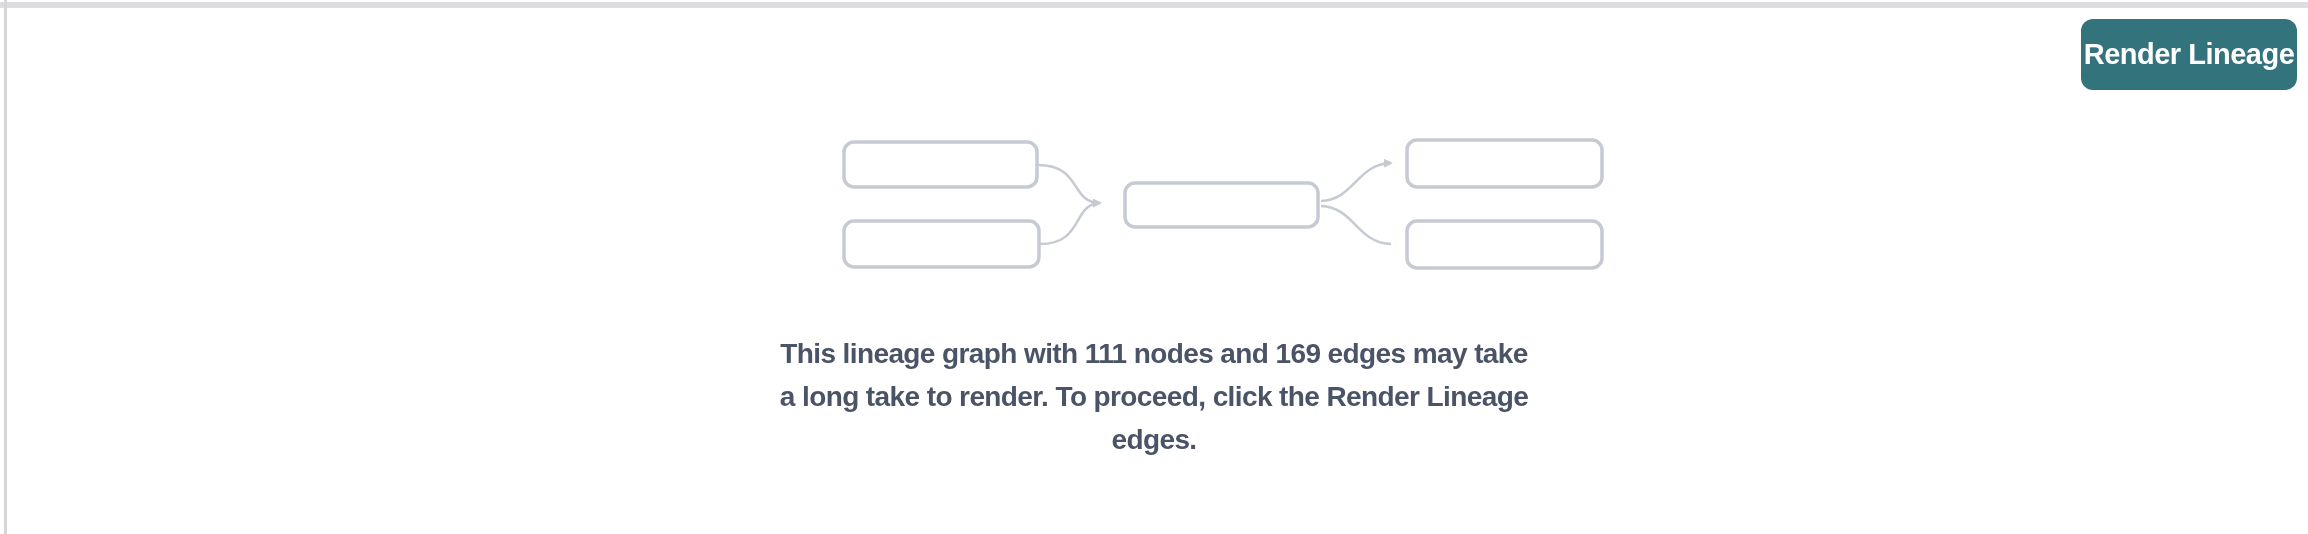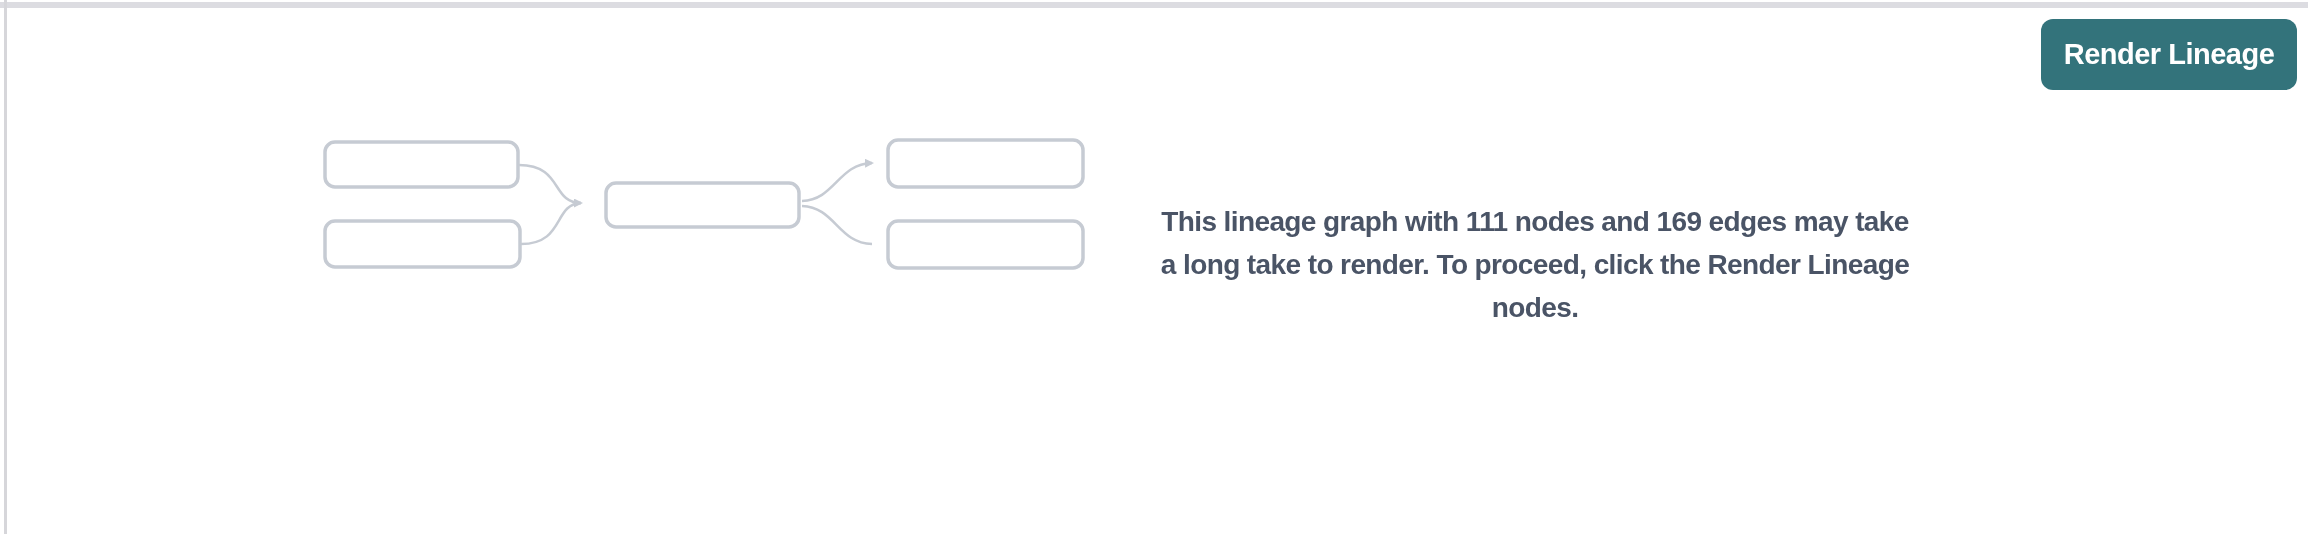--- a/index.html
+++ b/index.html
@@ -21,33 +21,33 @@
   .top-border{
     position:absolute;top:2px;left:0;width:2308px;height:6px;
     background:var(--border-gray);
   }
   .left-border{
     position:absolute;top:0;left:4px;width:3px;height:534px;
     background:var(--left-line);
   }
   .render-btn{
     position:absolute;top:19px;right:11px;
-    width:256px;height:71px;
+    width:216px;height:71px;
     background:var(--accent);
     color:var(--btn-text);
     border:none;border-radius:12px;
     font-family:"Liberation Sans","DejaVu Sans",sans-serif;
     font-weight:bold;font-size:29px;letter-spacing:-0.5px;
     cursor:pointer;
     display:flex;align-items:center;justify-content:center;
   }
   .center-content{
     position:absolute;top:138px;left:50%;
     transform:translateX(-50%);
-    display:flex;flex-direction:row;align-items:flex-start;
+    display:flex;flex-direction:column;align-items:flex-end;
   }
   .placeholder-graph{display:block;}
   .message{
     margin-top:62px;
     width:900px;
     text-align:center;
     color:var(--msg-color);
     font-weight:bold;
     font-size:28px;
     line-height:43px;
@@ -79,16 +79,16 @@
     <rect x="2" y="4" width="193" height="45" rx="10" stroke="#c6cbd3" stroke-width="3.5" fill="#ffffff"></rect>
     <rect x="2" y="83" width="195" height="46" rx="10" stroke="#c6cbd3" stroke-width="3.5" fill="#ffffff"></rect>
     <rect x="283" y="45" width="193" height="44" rx="10" stroke="#c6cbd3" stroke-width="3.5" fill="#ffffff"></rect>
     <rect x="565" y="2" width="195" height="47" rx="10" stroke="#c6cbd3" stroke-width="3.5" fill="#ffffff"></rect>
     <rect x="565" y="83" width="195" height="47" rx="10" stroke="#c6cbd3" stroke-width="3.5" fill="#ffffff"></rect>
   </svg>
 
   <div class="message">
     <div>This lineage graph with 111 nodes and 169 edges may take</div>
     <div>a long take to render. To proceed, click the Render Lineage</div>
-    <div>nodes.</div>
+    <div>edges.</div>
   </div>
 
 </div>
 
 </body></html>

